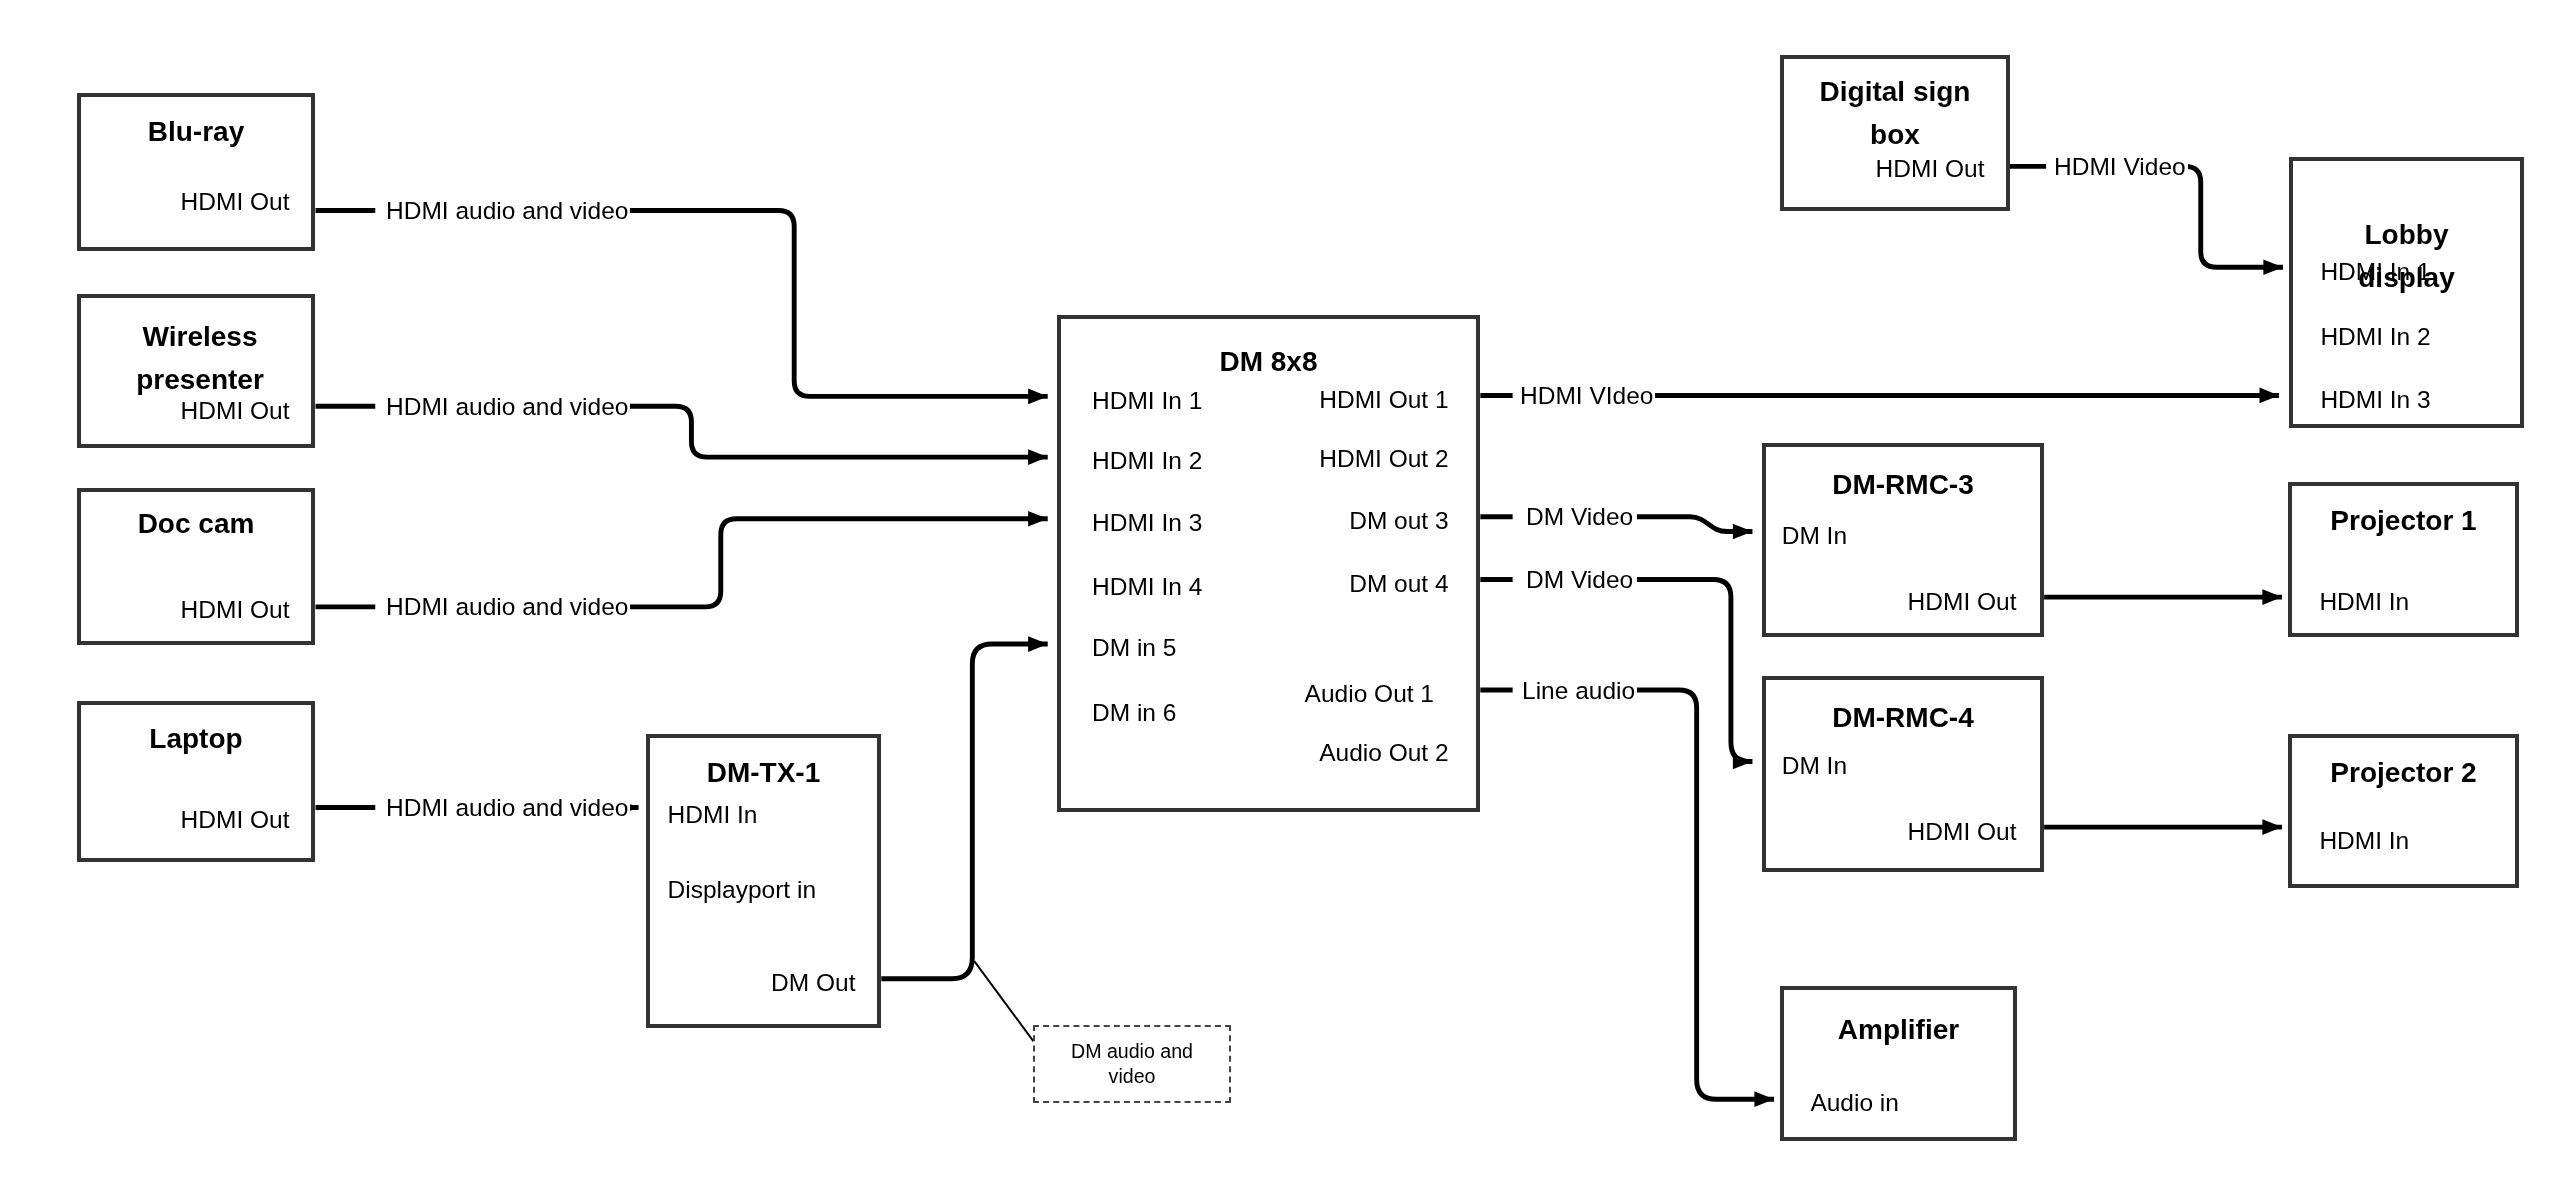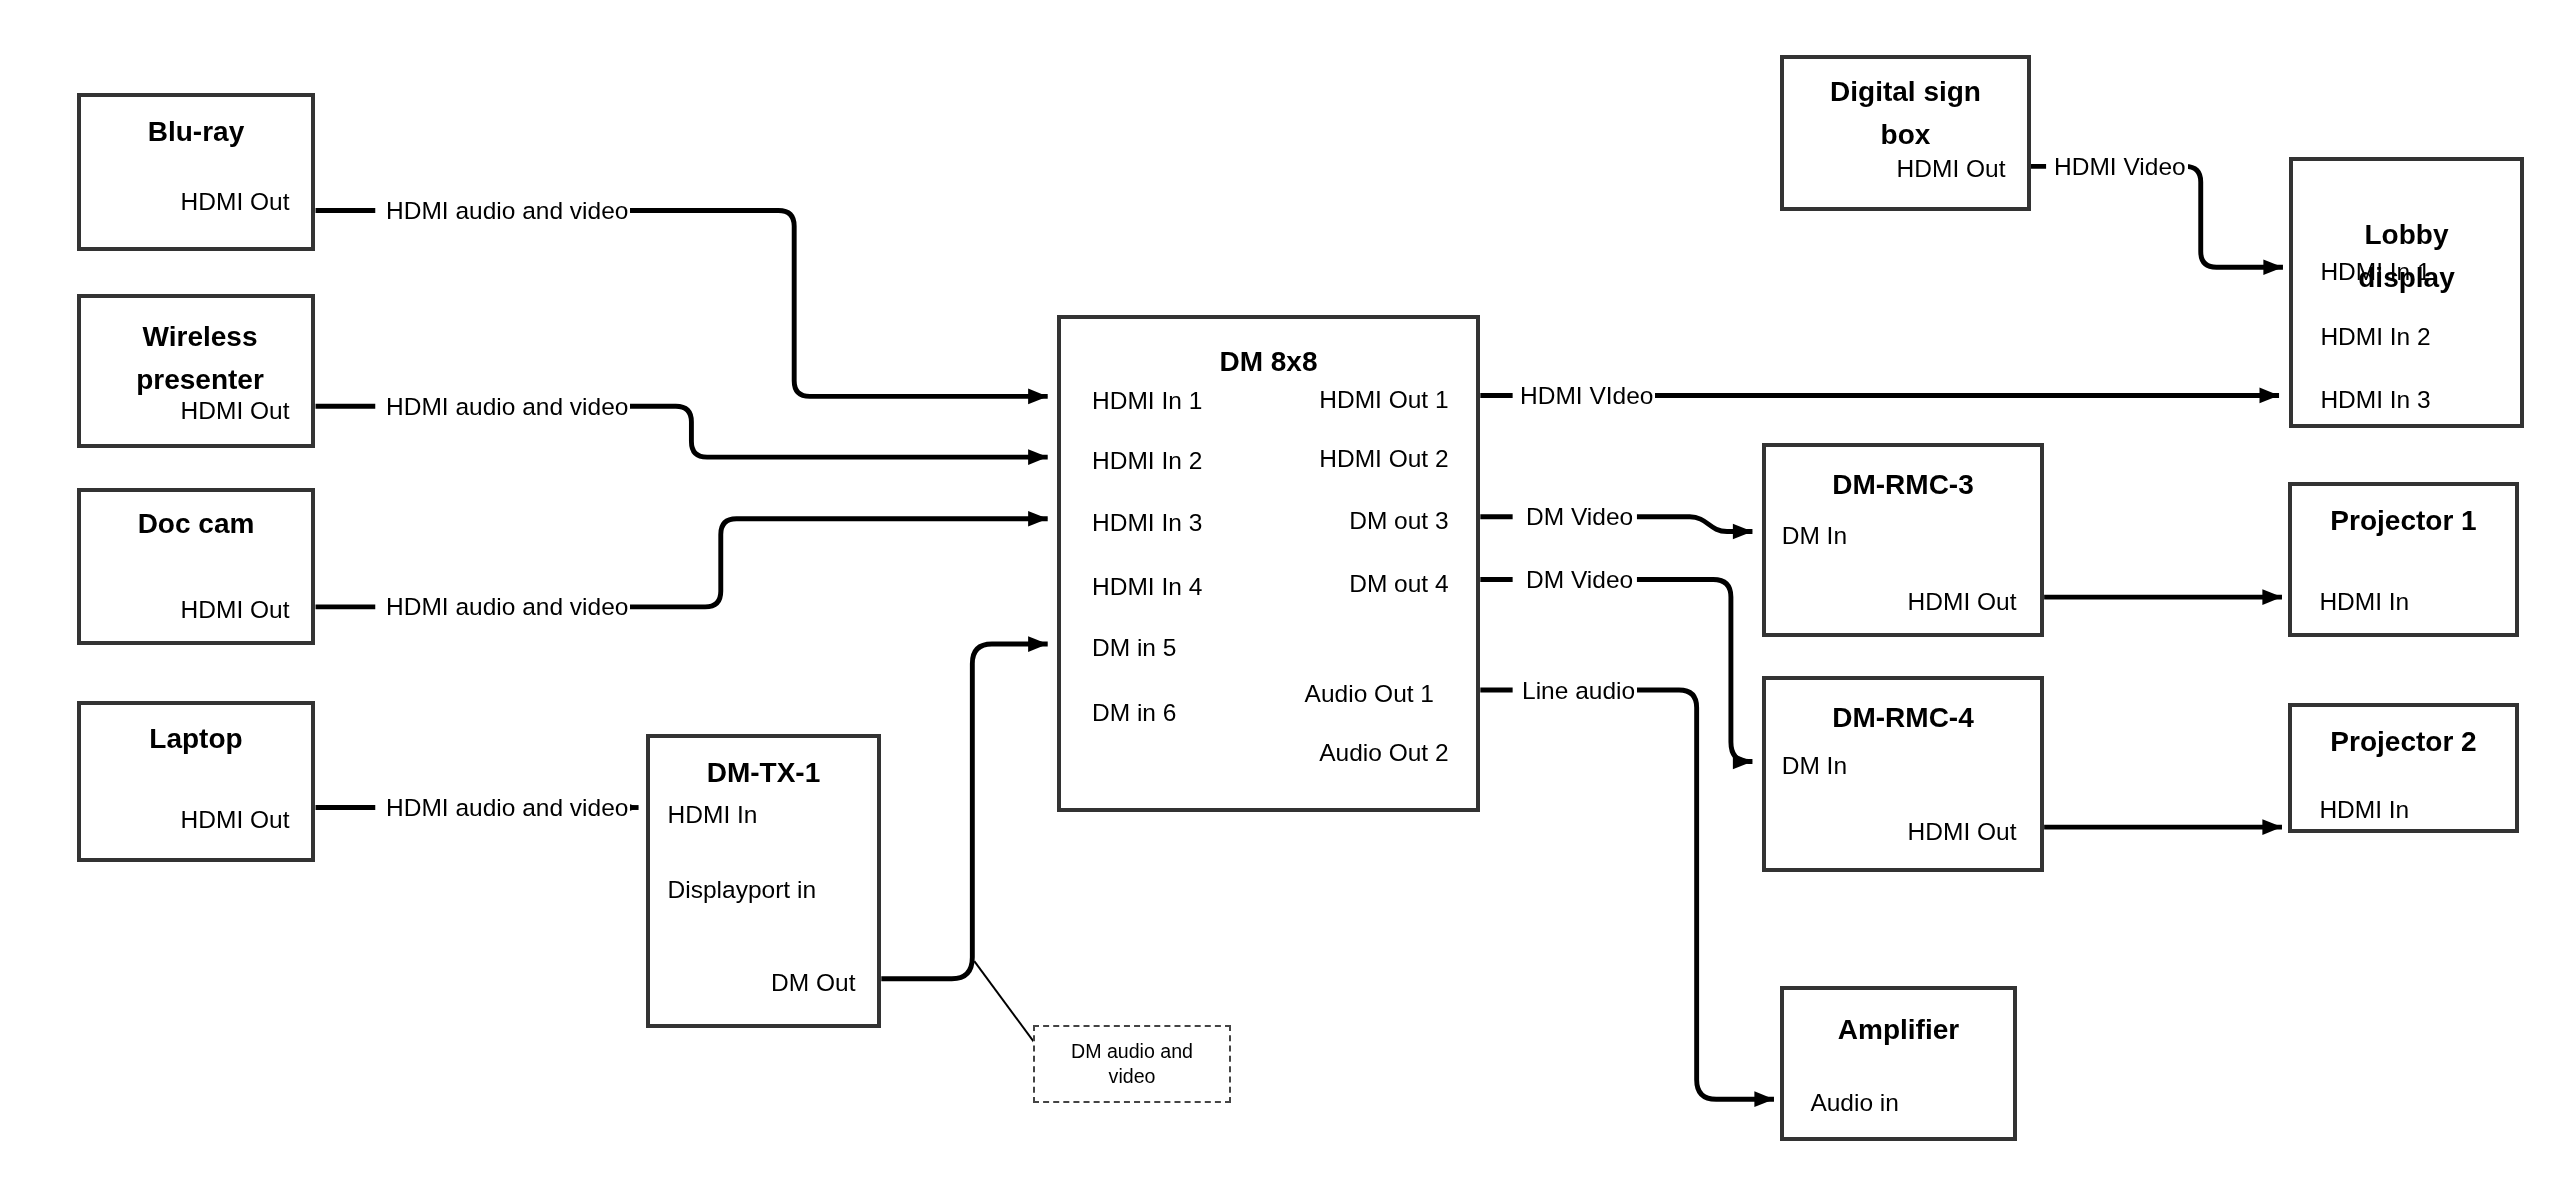--- a/index.html
+++ b/index.html
@@ -105,21 +105,21 @@
     <div class="port" style="top:314px;left:31px;">DM in 5</div>
     <div class="port" style="top:379px;left:31px;">DM in 6</div>
     <div class="port r" style="top:66px;right:27.4px;">HDMI Out 1</div>
     <div class="port r" style="top:125px;right:27.4px;">HDMI Out 2</div>
     <div class="port r" style="top:187px;right:27.4px;">DM out 3</div>
     <div class="port r" style="top:250px;right:27.4px;">DM out 4</div>
     <div class="port r" style="top:360px;right:42px;">Audio Out 1</div>
     <div class="port r" style="top:419px;right:27.4px;">Audio Out 2</div>
   </div>
 
-  <div class="node" style="left:1780px;top:55px;width:251px;height:156px;">
+  <div class="node" style="left:1780px;top:55px;width:230px;height:156px;">
     <div class="title" style="top:10.8px;"><span style="max-width:181px;">Digital sign box</span></div>
     <div class="port r" style="top:95px;right:21.5px;">HDMI Out</div>
   </div>
 
   <div class="node" style="left:2289px;top:157px;width:235px;height:271px;">
     <div class="title" style="top:11.7px;"><span style="max-width:127px;margin-top:40px;">Lobby display</span></div>
     <div class="port" style="top:96px;left:27.4px;">HDMI In 1</div>
     <div class="port" style="top:161px;left:27.4px;">HDMI In 2</div>
     <div class="port" style="top:224px;left:27.4px;">HDMI In 3</div>
   </div>
@@ -134,21 +134,21 @@
     <div class="title" style="top:12.7px;"><span>Projector 1</span></div>
     <div class="port" style="top:101px;left:27.4px;">HDMI In</div>
   </div>
 
   <div class="node" style="left:1762px;top:676px;width:282px;height:196px;">
     <div class="title" style="top:15.7px;"><span>DM-RMC-4</span></div>
     <div class="port" style="top:71px;left:15.7px;">DM In</div>
     <div class="port r" style="top:137px;right:23.5px;">HDMI Out</div>
   </div>
 
-  <div class="node" style="left:2288px;top:703px;width:231px;height:130px;">
+  <div class="node" style="left:2288px;top:734px;width:231px;height:154px;">
     <div class="title" style="top:12.7px;"><span>Projector 2</span></div>
     <div class="port" style="top:88px;left:27.4px;">HDMI In</div>
   </div>
 
   <div class="node" style="left:1780px;top:986px;width:237px;height:155px;">
     <div class="title" style="top:17.6px;"><span>Amplifier</span></div>
     <div class="port" style="top:98px;left:26.4px;">Audio in</div>
   </div>
 
   <div class="cl" style="left:384px;top:196px;">HDMI audio and video</div>

